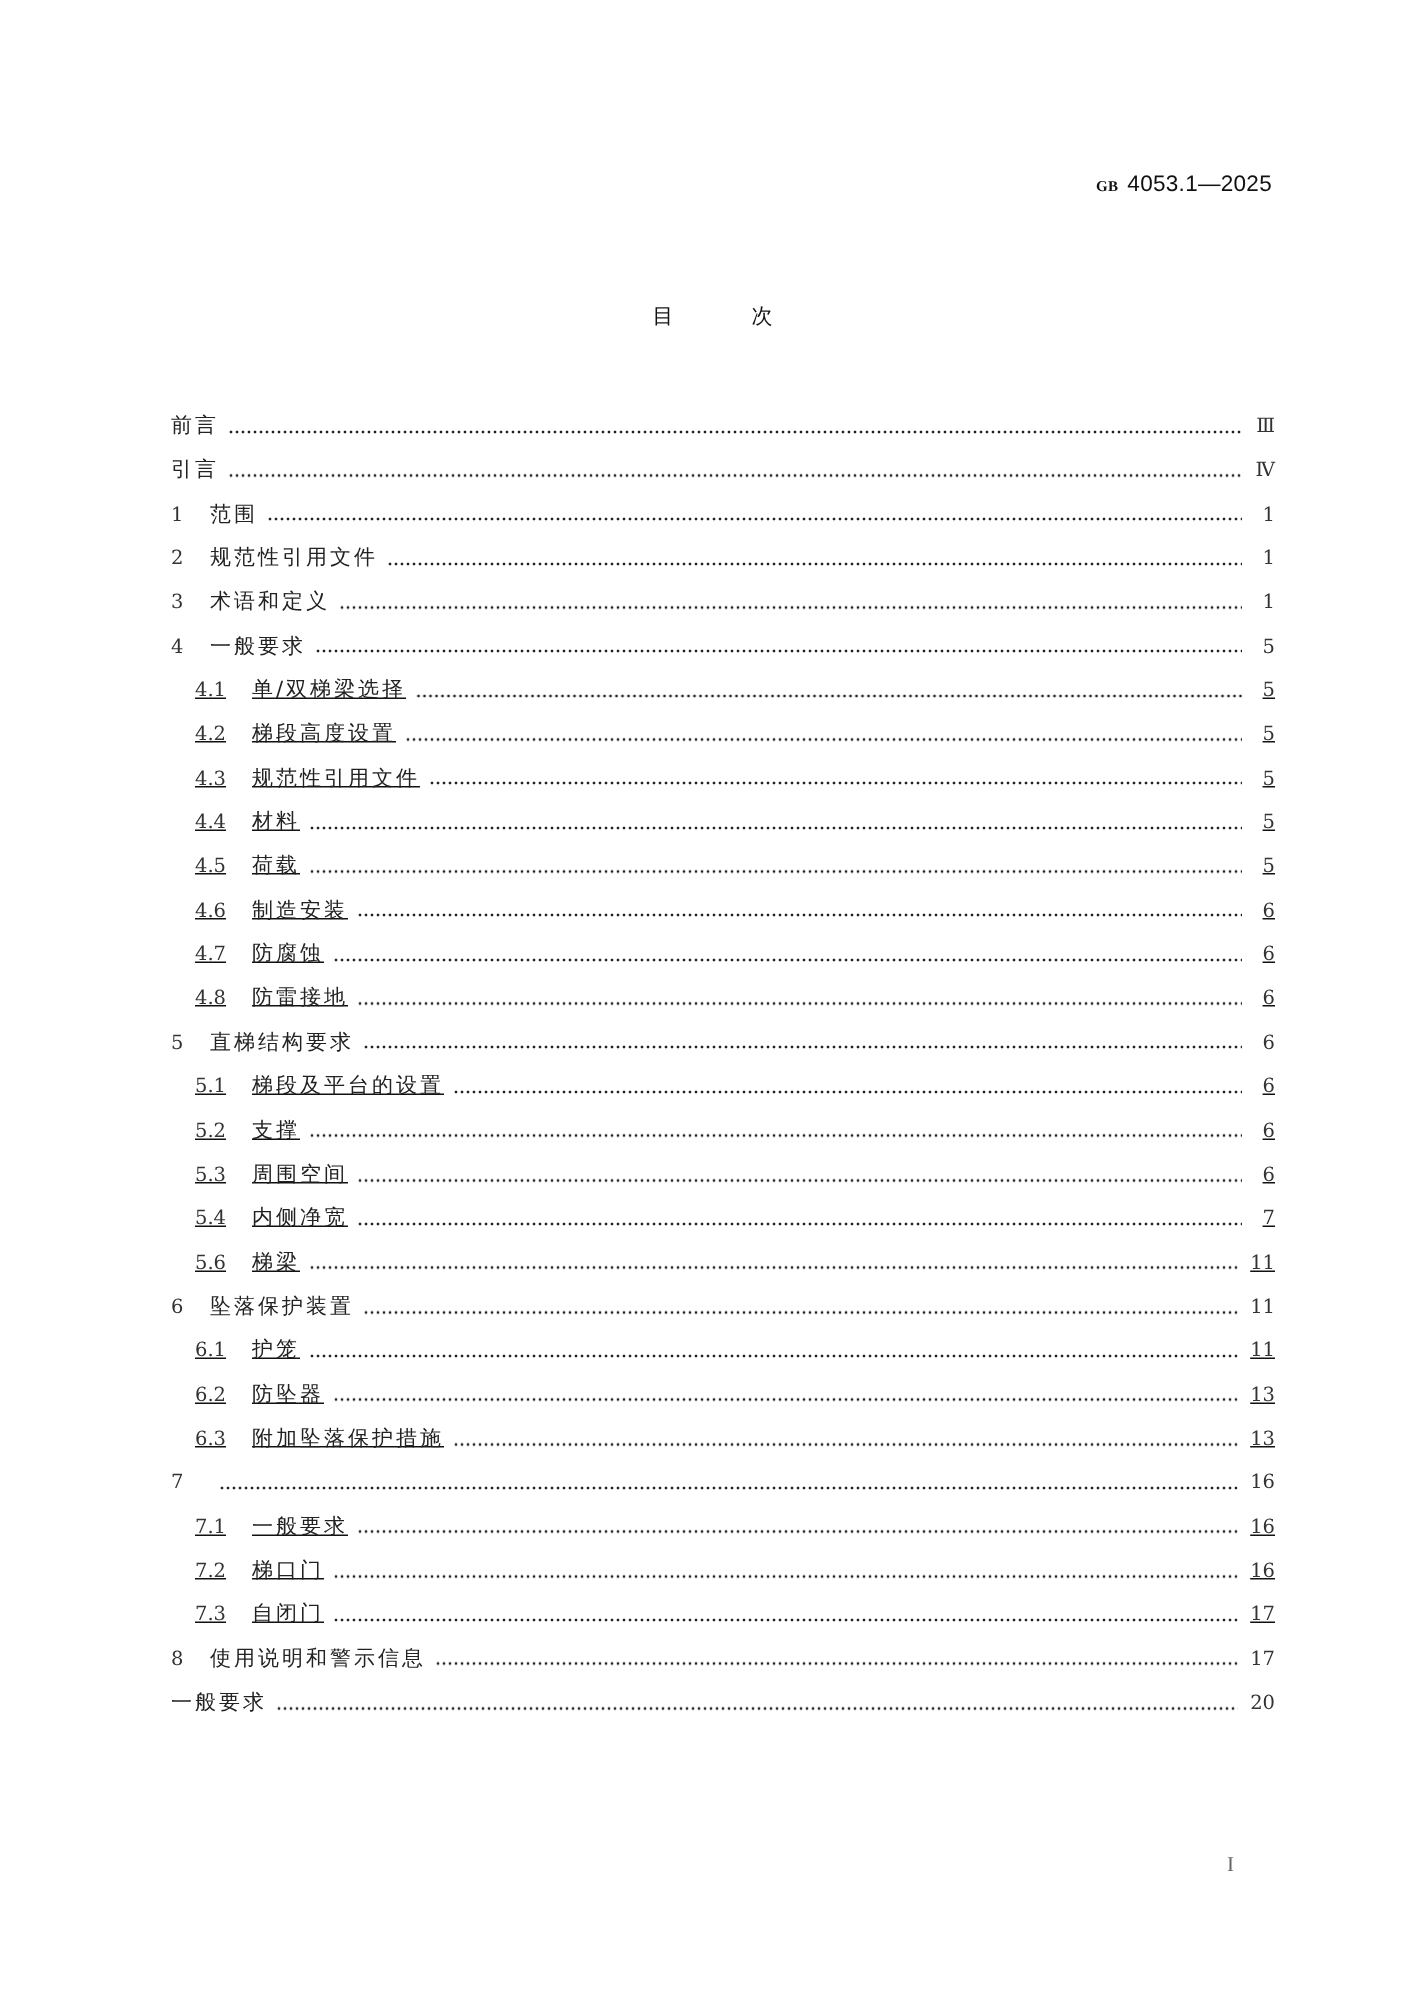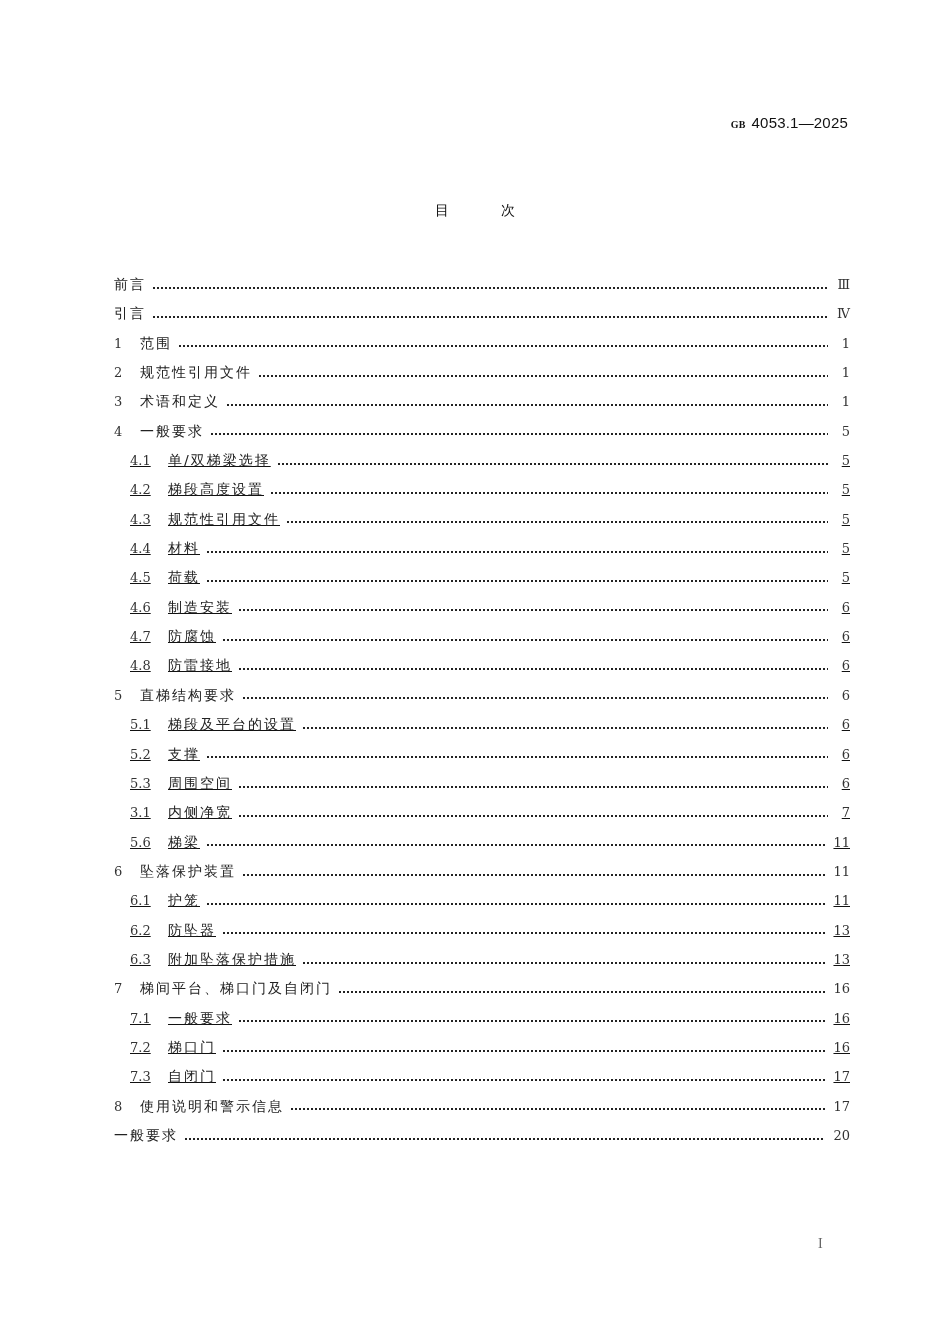--- a/index.html
+++ b/index.html
@@ -223,21 +223,21 @@
       <span class="toc-leader"></span>
       <span class="toc-page">6</span>
     </li>
     <li class="toc-row level-2">
       <span class="toc-num">5.3</span>
       <span class="toc-title">周围空间</span>
       <span class="toc-leader"></span>
       <span class="toc-page">6</span>
     </li>
     <li class="toc-row level-2">
-      <span class="toc-num">3.1</span>
+      <span class="toc-num">5.4</span>
       <span class="toc-title">内侧净宽</span>
       <span class="toc-leader"></span>
       <span class="toc-page">7</span>
     </li>
     <li class="toc-row level-2">
       <span class="toc-num">5.6</span>
       <span class="toc-title">梯梁</span>
       <span class="toc-leader"></span>
       <span class="toc-page">11</span>
     </li>
@@ -260,21 +260,20 @@
       <span class="toc-page">13</span>
     </li>
     <li class="toc-row level-2">
       <span class="toc-num">6.3</span>
       <span class="toc-title">附加坠落保护措施</span>
       <span class="toc-leader"></span>
       <span class="toc-page">13</span>
     </li>
     <li class="toc-row level-1">
       <span class="toc-num">7</span>
-      <span class="toc-title">梯间平台、梯口门及自闭门</span>
       <span class="toc-leader"></span>
       <span class="toc-page">16</span>
     </li>
     <li class="toc-row level-2">
       <span class="toc-num">7.1</span>
       <span class="toc-title">一般要求</span>
       <span class="toc-leader"></span>
       <span class="toc-page">16</span>
     </li>
     <li class="toc-row level-2">

